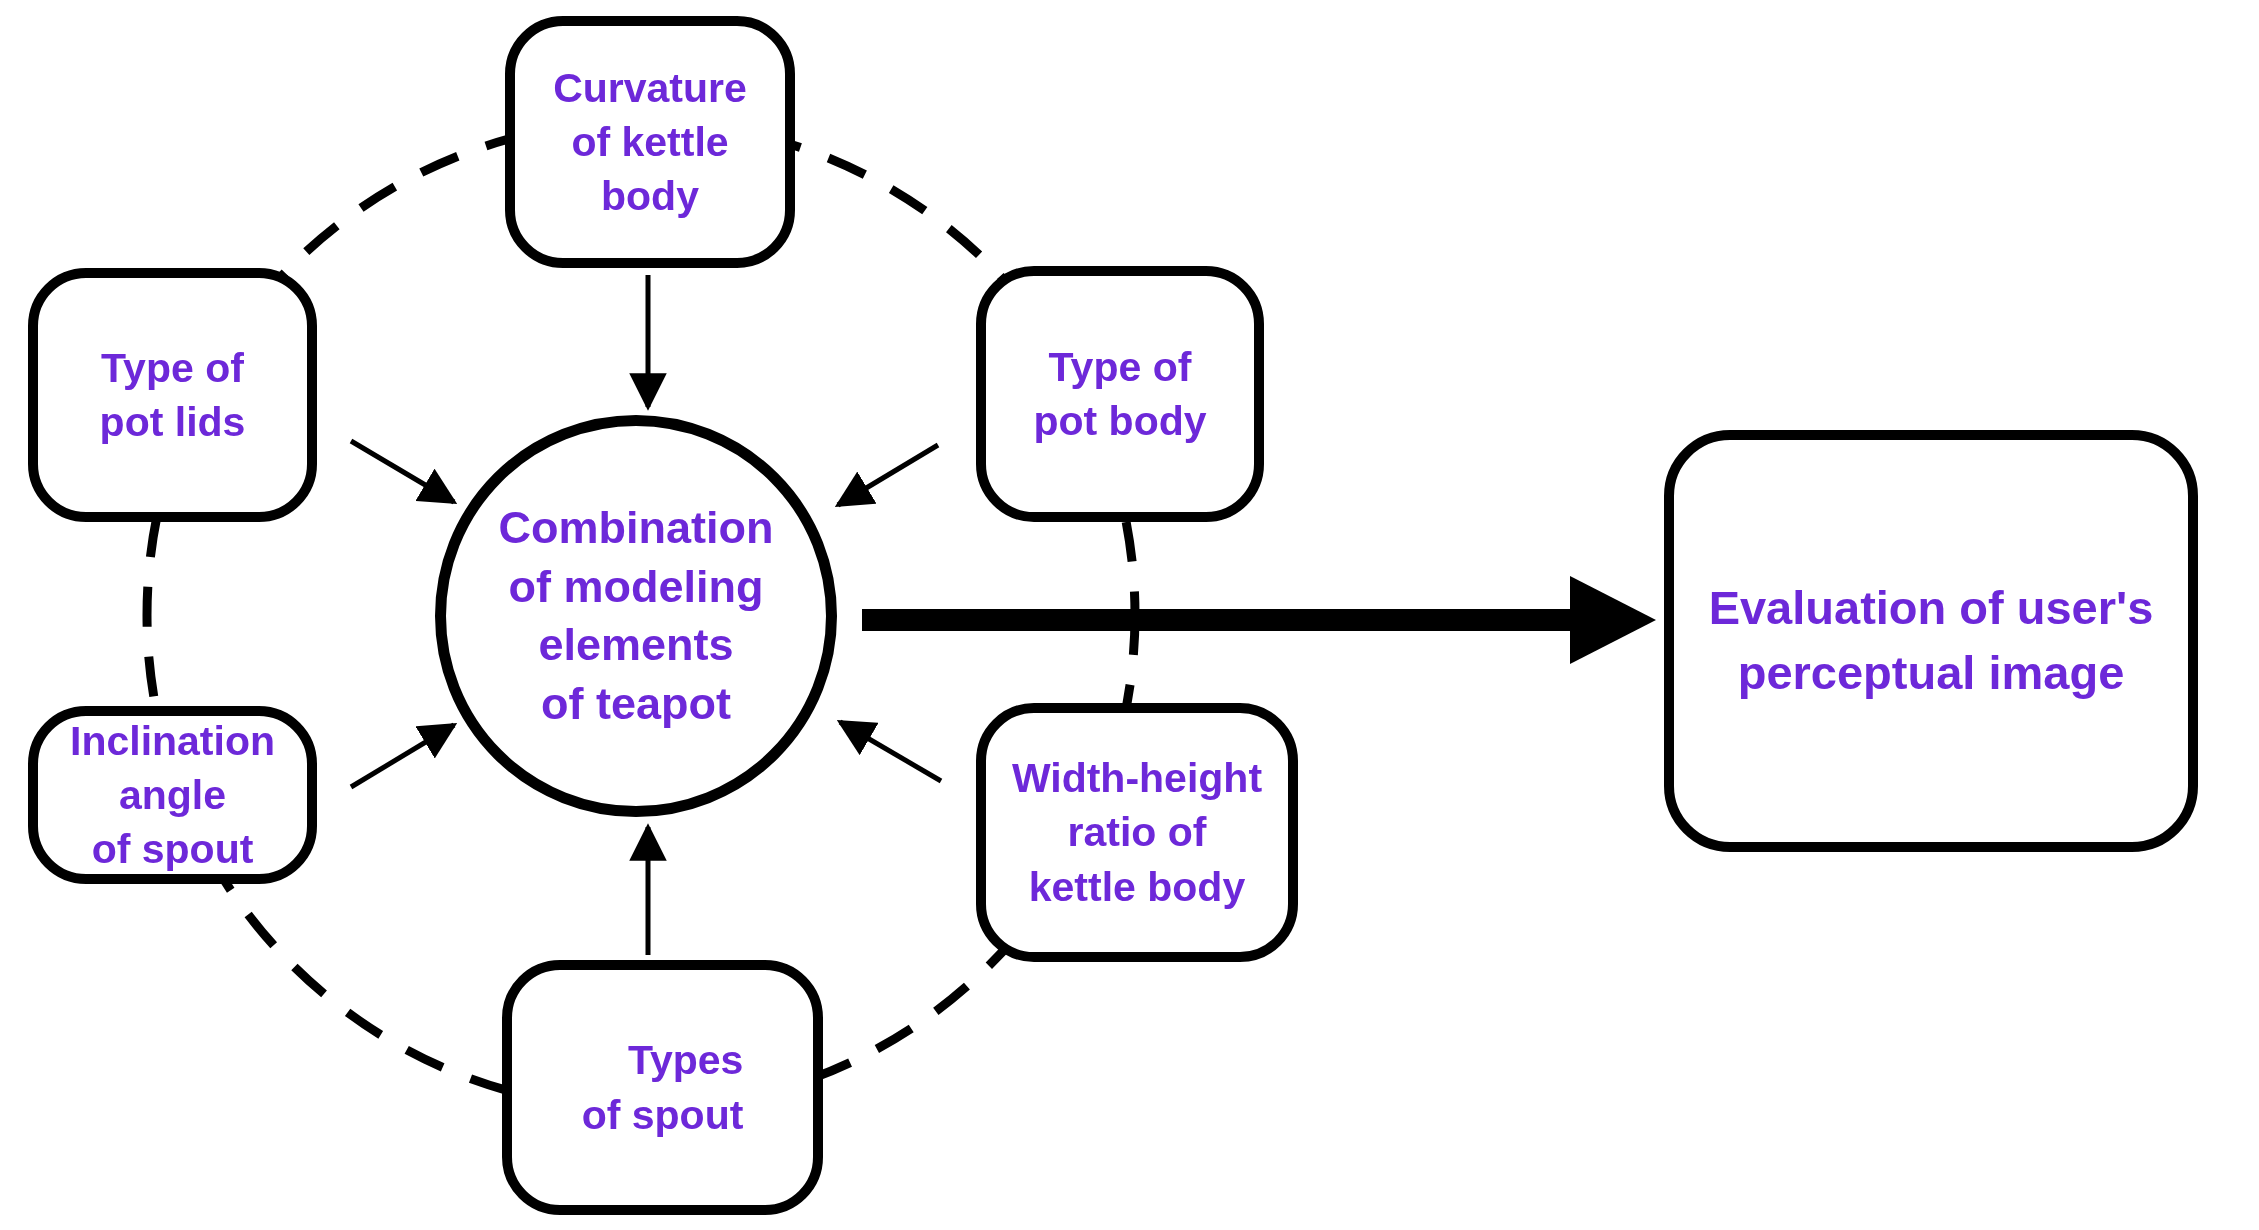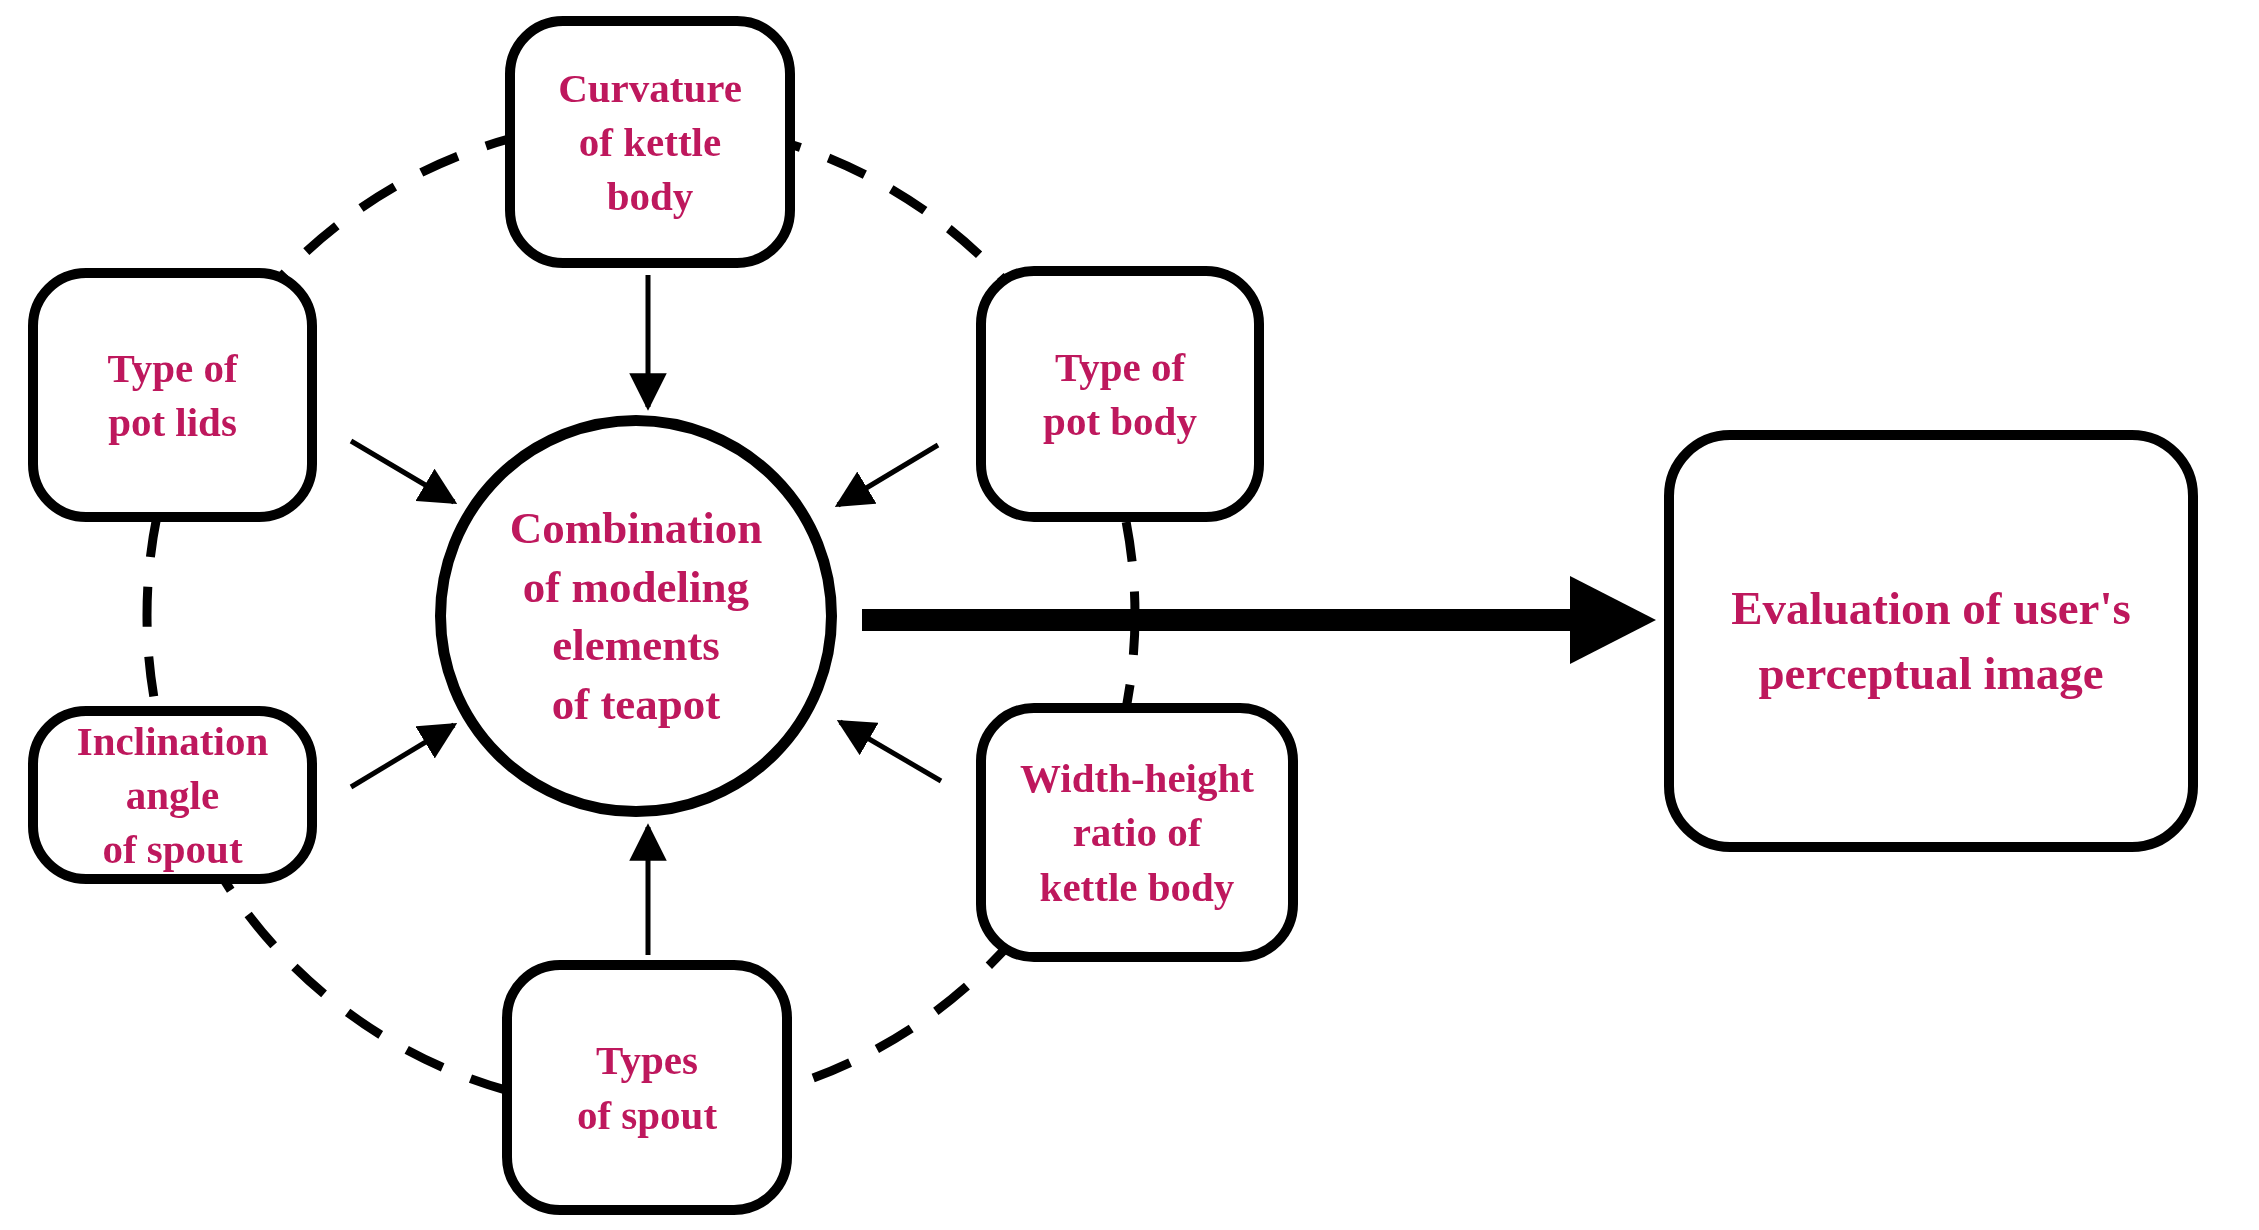--- a/index.html
+++ b/index.html
@@ -5,22 +5,22 @@
   html, body {
     margin: 0;
     padding: 0;
     background: #ffffff;
   }
   #canvas {
     position: relative;
     width: 2259px;
     height: 1230px;
     background: #ffffff;
-    font-family: Liberation Serif, serif;
-    color: #be185d;
+    font-family: Liberation Sans, sans-serif;
+    color: #6d28d9;
     overflow: hidden;
   }
   #wires {
     position: absolute;
     left: 0;
     top: 0;
     width: 2259px;
     height: 1230px;
     z-index: 1;
   }
@@ -38,21 +38,21 @@
     font-size: 41px;
     line-height: 1.32;
     white-space: pre-line;
     z-index: 2;
   }
   #node-curvature    { left: 505px;  top: 16px;   width: 290px; height: 252px; }
   #node-pot-lids     { left: 28px;   top: 268px;  width: 289px; height: 254px; }
   #node-pot-body     { left: 976px;  top: 266px;  width: 288px; height: 256px; }
   #node-inclination  { left: 28px;   top: 706px;  width: 289px; height: 178px; }
   #node-width-height { left: 976px;  top: 703px;  width: 322px; height: 259px; }
-  #node-spout        { left: 502px;  top: 960px;  width: 290px; height: 255px; }
+  #node-spout        { left: 502px;  top: 960px;  width: 321px; height: 255px; text-align: right; }
   #node-center {
     left: 435px;
     top: 415px;
     width: 402px;
     height: 402px;
     border-radius: 50%;
     border-width: 11px;
     font-size: 45px;
     line-height: 1.30;
   }

